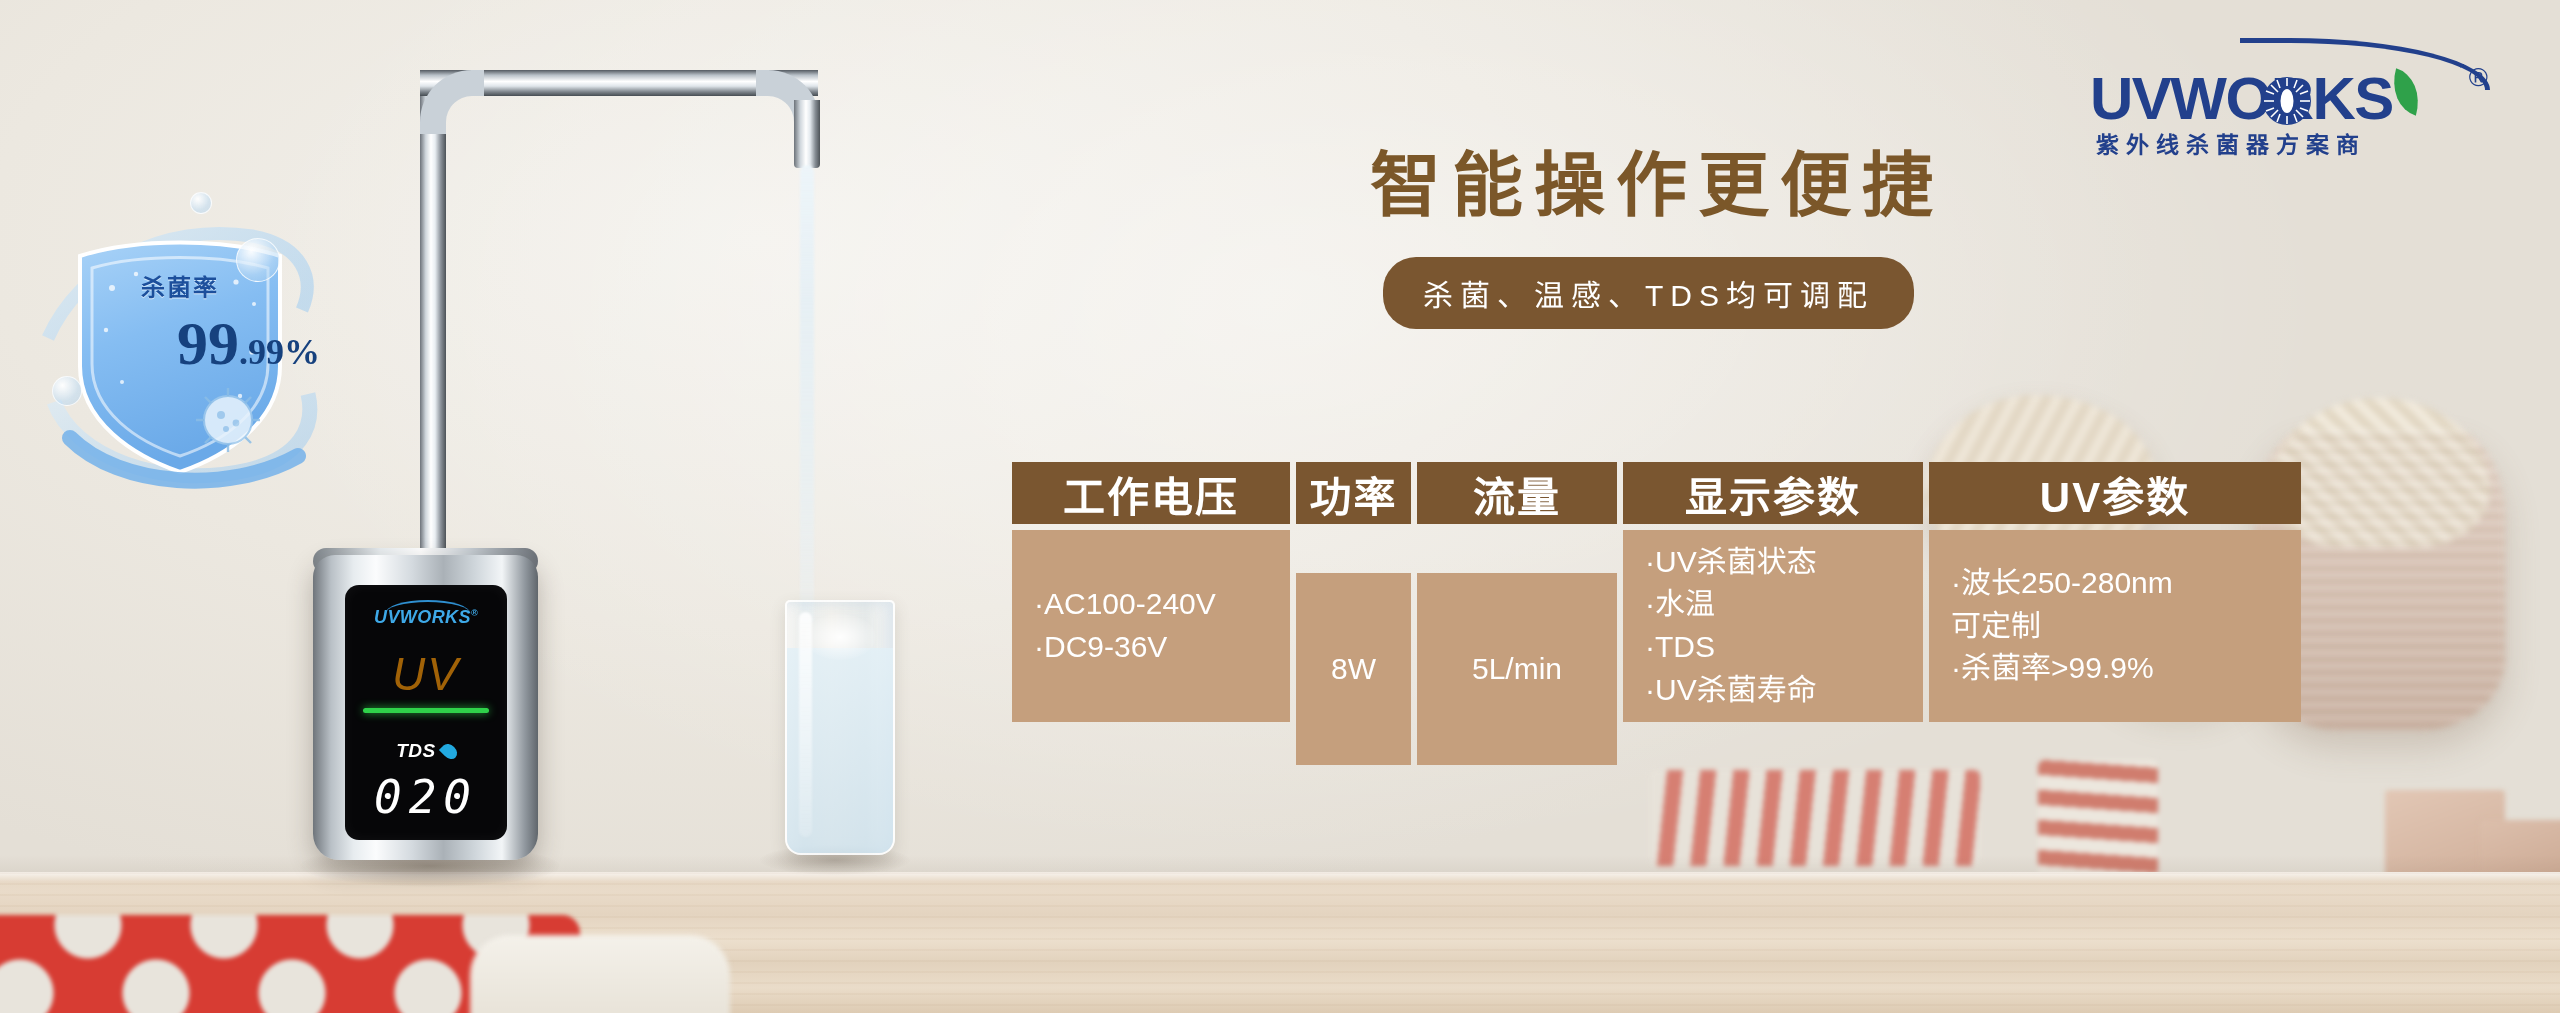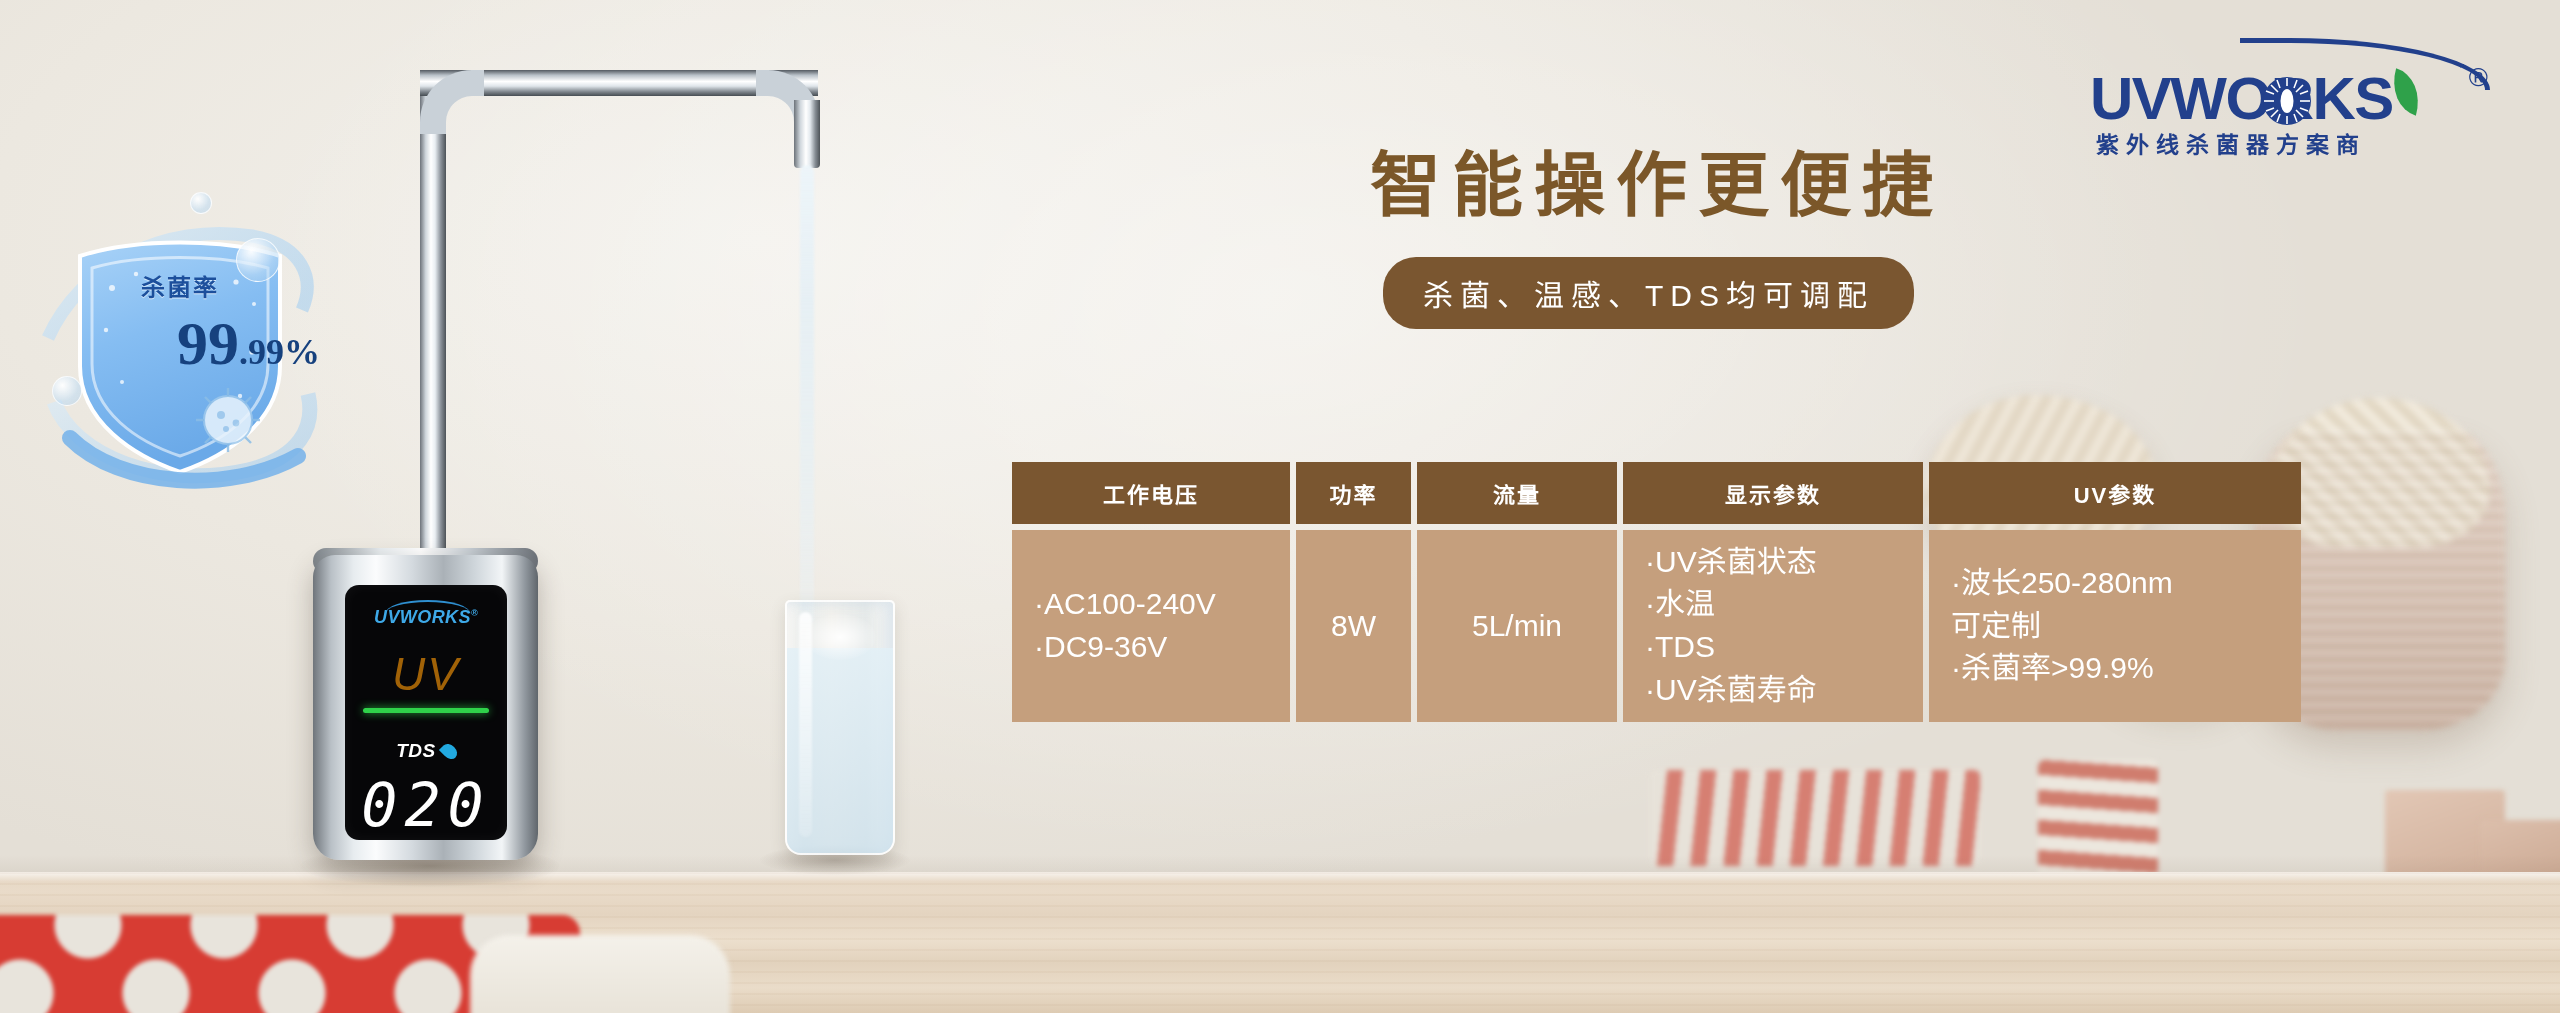--- a/index.html
+++ b/index.html
@@ -257,21 +257,21 @@
   .droplet {
     width: 13px; height: 17px;
     background: #22a9e0;
     border-radius: 0 50% 50% 50%;
     transform: rotate(-45deg);
   }
   .screen-digits {
     position: absolute; left: 0; right: 0; top: 185px;
     text-align: center;
     color: #ffffff;
-    font-size: 60px;
+    font-size: 46px;
     font-weight: 400;
     letter-spacing: 7px;
     font-family: "DejaVu Sans Mono", monospace;
   }
 
   
   .glass-shadow {
     position: absolute; left: 760px; top: 845px; width: 150px; height: 30px;
     background: radial-gradient(ellipse at center, rgba(80,65,50,.3), rgba(80,65,50,0) 72%);
     border-radius: 50%;
@@ -361,40 +361,40 @@
   
   .spec-table {
     position: absolute; left: 1012px; top: 462px;
     display: flex;
     gap: 6px;
   }
   .spec-col { display: flex; flex-direction: column; gap: 6px; }
   .spec-head {
     background: #7a5630;
     color: #ffffff;
-    font-size: 22px;
+    font-size: 42px;
     font-weight: 700;
     height: 62px;
     display: flex; align-items: center; justify-content: center;
     letter-spacing: 2px;
     font-family: "Liberation Sans", sans-serif;
     white-space: nowrap;
   }
   .spec-body {
     background: #c59f7d;
     color: #ffffff;
     height: 192px;
     display: flex; flex-direction: column;
     align-items: flex-start; justify-content: center;
     padding: 0 22px;
     font-size: 30px;
     line-height: 1.42;
     font-family: "Liberation Sans", sans-serif;
   }
-  .spec-body.center { align-items: center; justify-content: center; }
+  .spec-body.center { align-items: center; justify-content: center; margin-top: 43px; }
   .spec-body .line { white-space: nowrap; }
 
   .w-voltage { width: 278px; }
   .w-power   { width: 115px; }
   .w-flow    { width: 200px; }
   .w-display { width: 300px; }
   .w-uv      { width: 372px; }
 
   
   .brand { position: absolute; left: 2090px; top: 36px; width: 400px; height: 112px; }

